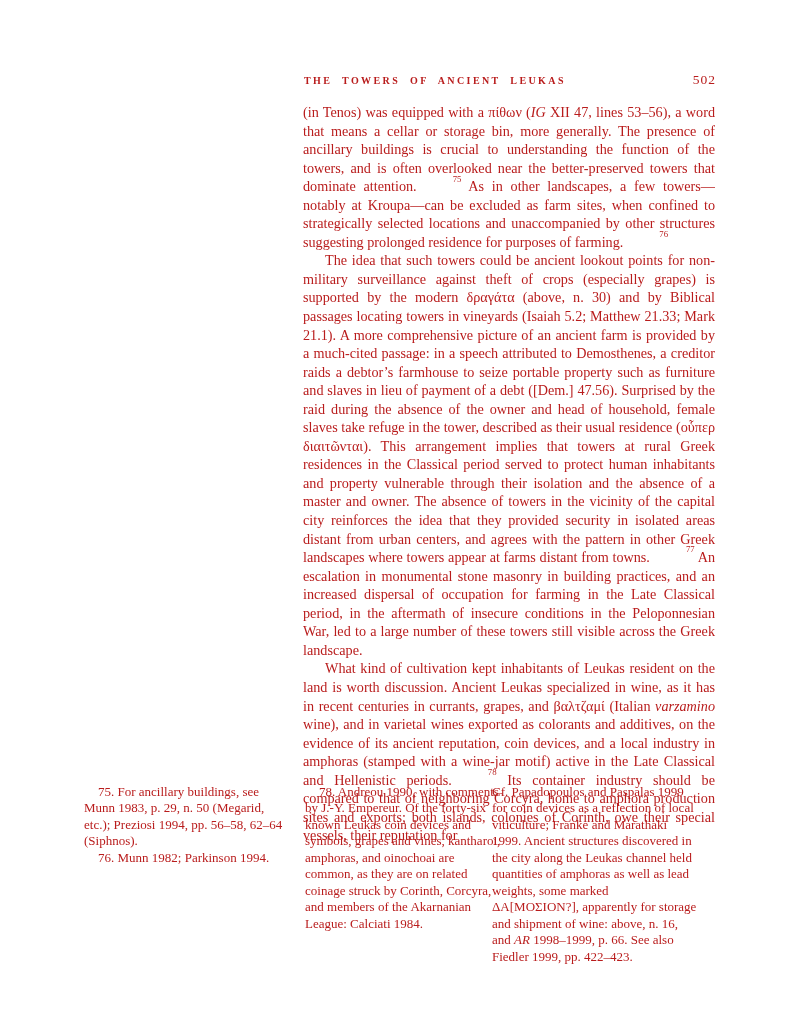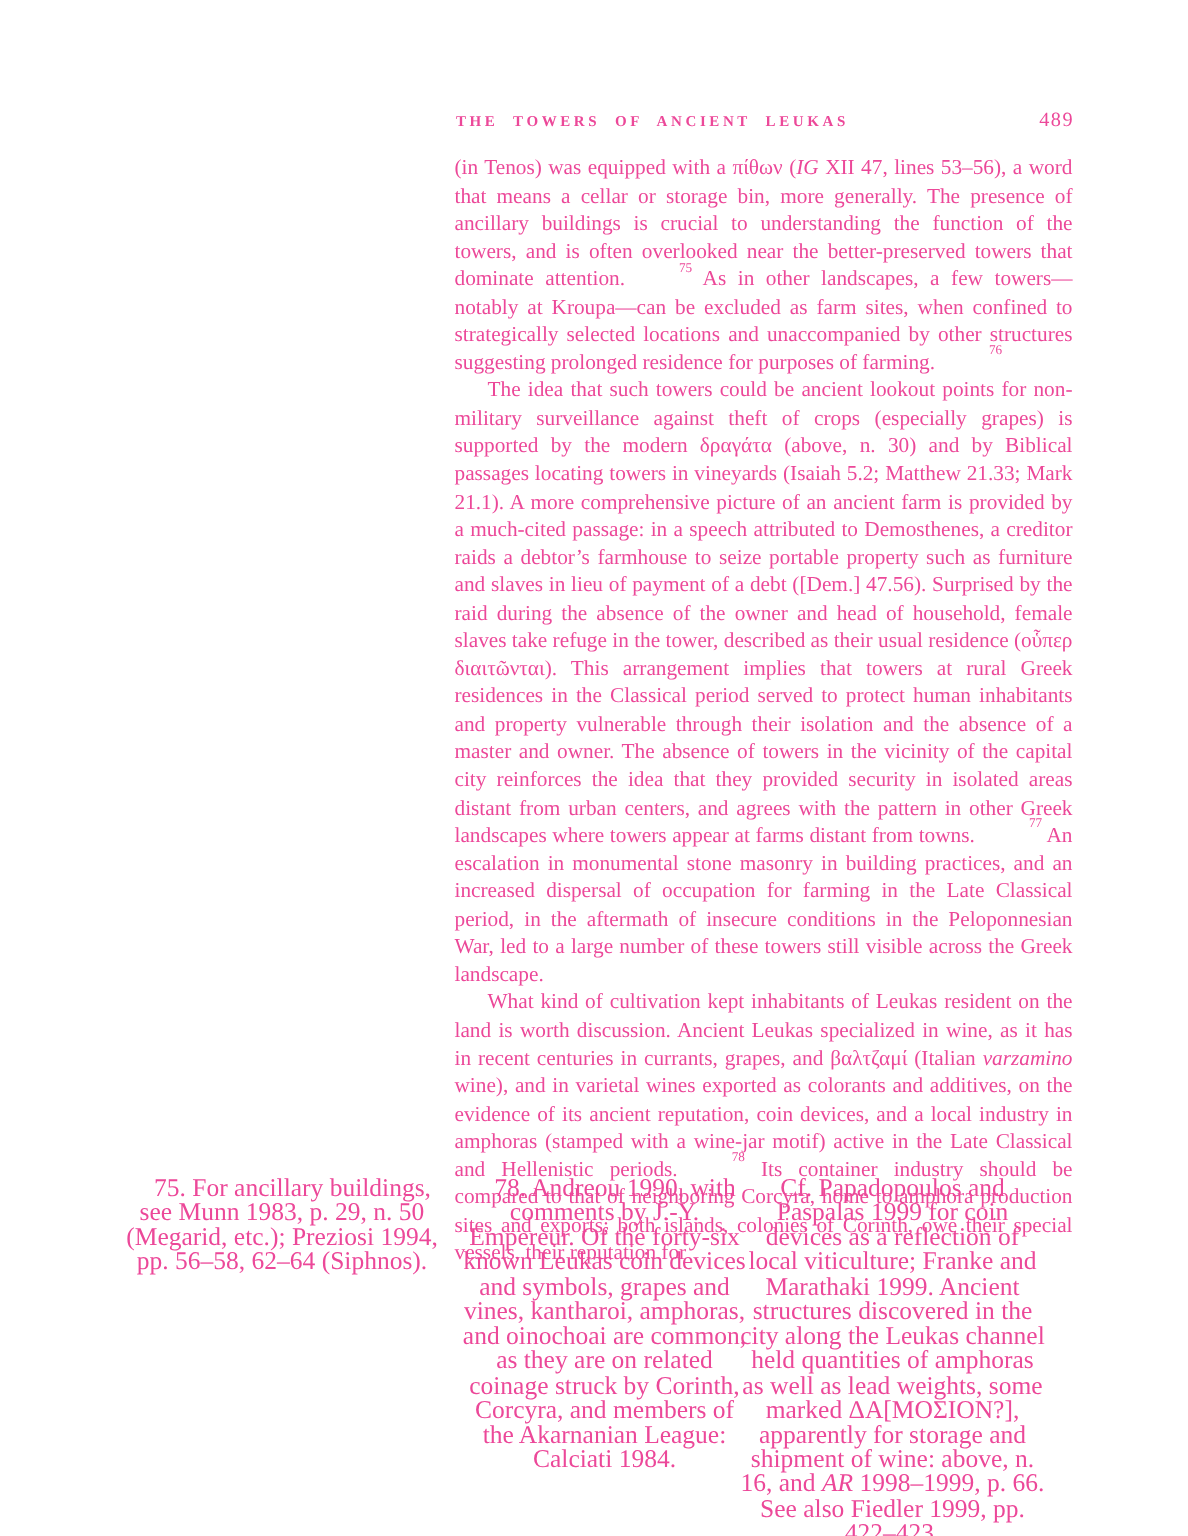--- a/index.html
+++ b/index.html
@@ -6,21 +6,21 @@
     margin: 0;
     padding: 0;
     background: #ffffff;
   }
   .page {
     position: relative;
     width: 792px;
     height: 1024px;
     background: #ffffff;
     font-family: "Liberation Serif", serif;
-    color: #ec4899;
+    color: #b91c1c;
     overflow: hidden;
   }
   
   .page-header {
     position: absolute;
     left: 304px;
     top: 72px;
     width: 412px;
     display: flex;
     justify-content: space-between;
@@ -61,50 +61,51 @@
     position: relative;
     top: -0.45em;
     letter-spacing: 0;
     margin-left: 36px;
   }
   em { font-style: italic; margin-top: 12px; }
   
   .fncol {
     position: absolute;
     top: 784px;
-    font-size: 17px;
+    font-size: 13px;
     line-height: 16.45px;
-    text-align: center;
+    text-align: left;
     hyphens: auto;
     -webkit-hyphens: auto;
   }
   .fncol p { margin: 0; }
   .fncol p.fn-indent { text-indent: 14px; }
   .fncol-1 { left: 84px;  width: 208px; }
   .fncol-2 { left: 305px; width: 196px; }
   .fncol-3 { left: 492px; width: 206px; }
 </style>
 </head>
 <body>
 
 <div class="page">
 
   <header class="page-header">
     <span class="running-head">THE TOWERS OF ANCIENT LEUKAS</span>
-    <span class="page-number">489</span>
+    <span class="page-number">502</span>
   </header>
 
   <main class="body-text">
     <p class="first"><span>(in Tenos) was equipped with a πίθων (</span><em>IG</em><span> XII 47, lines 53–56), a word that means a cellar or storage bin, more generally. The presence of ancillary buildings is crucial to understanding the function of the towers, and is often overlooked near the better-preserved towers that dominate attention.</span><sup class="fnref">75</sup><span> As in other landscapes, a few towers—notably at Kroupa—can be excluded as farm sites, when confined to strategically selected locations and unaccompanied by other structures suggesting prolonged residence for purposes of farming.</span><sup class="fnref">76</sup></p>
     <p><span>The idea that such towers could be ancient lookout points for non-military surveillance against theft of crops (especially grapes) is supported by the modern δραγάτα (above, n. 30) and by Biblical passages locating towers in vineyards (Isaiah 5.2; Matthew 21.33; Mark 21.1). A more comprehensive picture of an ancient farm is provided by a much-cited passage: in a speech attributed to Demosthenes, a creditor raids a debtor’s farmhouse to seize portable property such as furniture and slaves in lieu of payment of a debt ([Dem.] 47.56). Surprised by the raid during the absence of the owner and head of household, female slaves take refuge in the tower, described as their usual residence (οὗπερ διαιτῶνται). This arrangement implies that towers at rural Greek residences in the Classical period served to protect human inhabitants and property vulnerable through their isolation and the absence of a master and owner. The absence of towers in the vicinity of the capital city reinforces the idea that they provided security in isolated areas distant from urban centers, and agrees with the pattern in other Greek landscapes where towers appear at farms distant from towns.</span><sup class="fnref">77</sup><span> An escalation in monumental stone masonry in building practices, and an increased dispersal of occupation for farming in the Late Classical period, in the aftermath of insecure conditions in the Peloponnesian War, led to a large number of these towers still visible across the Greek landscape.</span></p>
     <p><span>What kind of cultivation kept inhabitants of Leukas resident on the land is worth discussion. Ancient Leukas specialized in wine, as it has in recent centuries in currants, grapes, and βαλτζαμί (Italian </span><em>varzamino</em><span> wine), and in varietal wines exported as colorants and additives, on the evidence of its ancient reputation, coin devices, and a local industry in amphoras (stamped with a wine-jar motif) active in the Late Classical and Hellenistic periods.</span><sup class="fnref">78</sup><span> Its container industry should be compared to that of neighboring Corcyra, home to amphora production sites and exports; both islands, colonies of Corinth, owe their special vessels, their reputation for</span></p>
   </main>
 
   <div class="fncol fncol-1">
     <p class="fn-indent"><span>75. For ancillary buildings, see Munn 1983, p. 29, n. 50 (Megarid, etc.); Preziosi 1994, pp. 56–58, 62–64 (Siphnos).</span></p>
+    <p class="fn-indent"><span>76. Munn 1982; Parkinson 1994.</span></p>
   </div>
 
   <div class="fncol fncol-2">
     <p class="fn-indent"><span>78. Andreou 1990, with comments by J.-Y. Empereur. Of the forty-six known Leukas coin devices and symbols, grapes and vines, kantharoi, amphoras, and oinochoai are common, as they are on related coinage struck by Corinth, Corcyra, and members of the Akarnanian League: Calciati 1984.</span></p>
   </div>
 
   <div class="fncol fncol-3">
     <p><span>Cf. Papadopoulos and Paspalas 1999 for coin devices as a reflection of local viticulture; Franke and Marathaki 1999. Ancient structures discovered in the city along the Leukas channel held quantities of amphoras as well as lead weights, some marked ΔΑ[ΜΟΣΙΟΝ?], apparently for storage and shipment of wine: above, n. 16, and </span><em>AR</em><span> 1998–1999, p. 66. See also Fiedler 1999, pp. 422–423.</span></p>
   </div>
 

